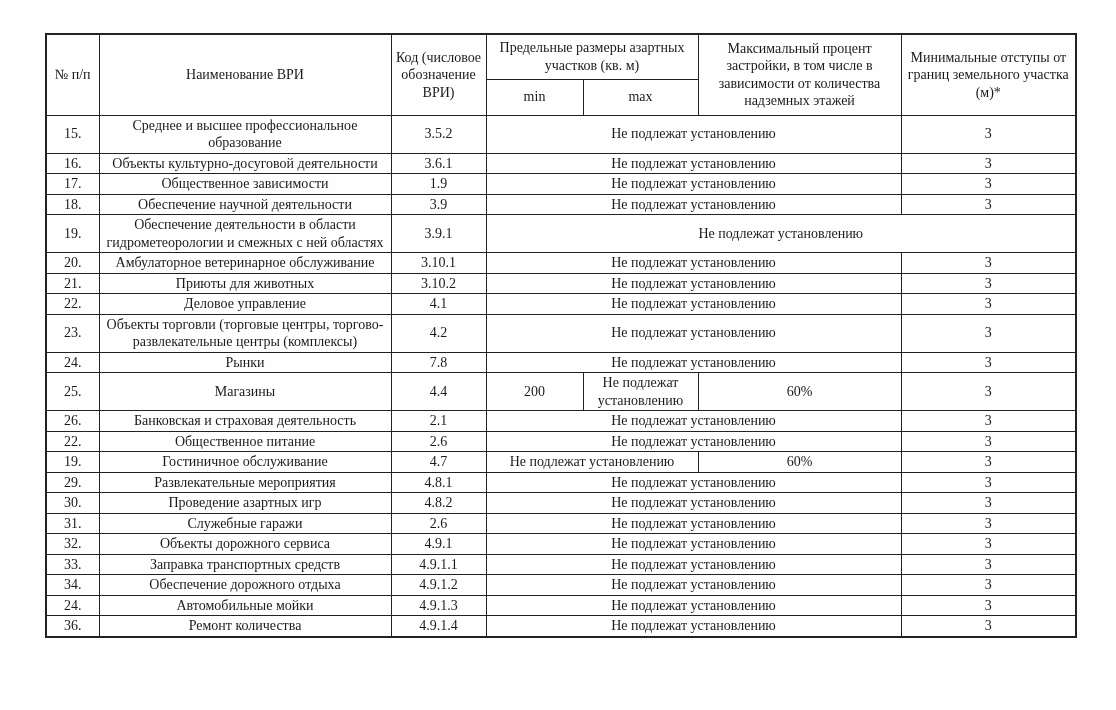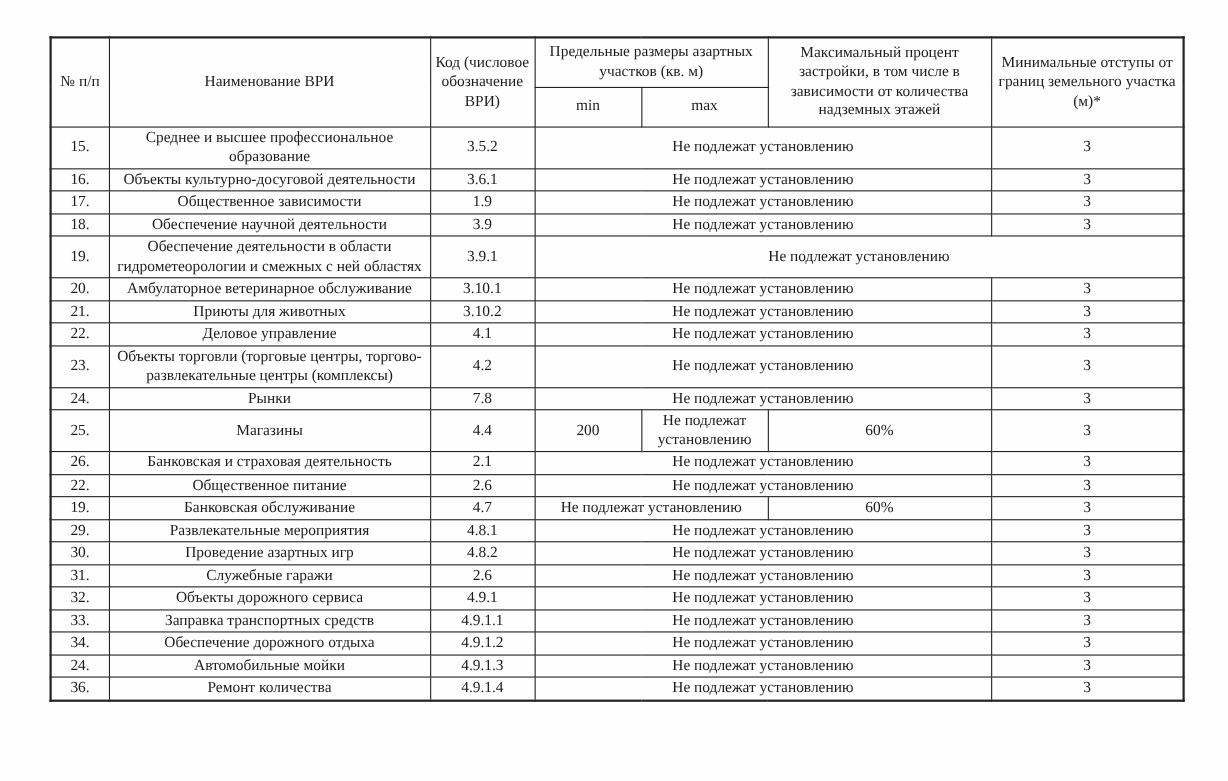--- a/index.html
+++ b/index.html
@@ -161,21 +161,21 @@
         </tr>
         <tr>
           <td>22.</td>
           <td>Общественное питание</td>
           <td>2.6</td>
           <td colspan="3">Не подлежат установлению</td>
           <td>3</td>
         </tr>
         <tr>
           <td>19.</td>
-          <td>Банковская обслуживание</td>
+          <td>Гостиничное обслуживание</td>
           <td>4.7</td>
           <td colspan="2">Не подлежат установлению</td>
           <td>60%</td>
           <td>3</td>
         </tr>
         <tr>
           <td>29.</td>
           <td>Развлекательные мероприятия</td>
           <td>4.8.1</td>
           <td colspan="3">Не подлежат установлению</td>

